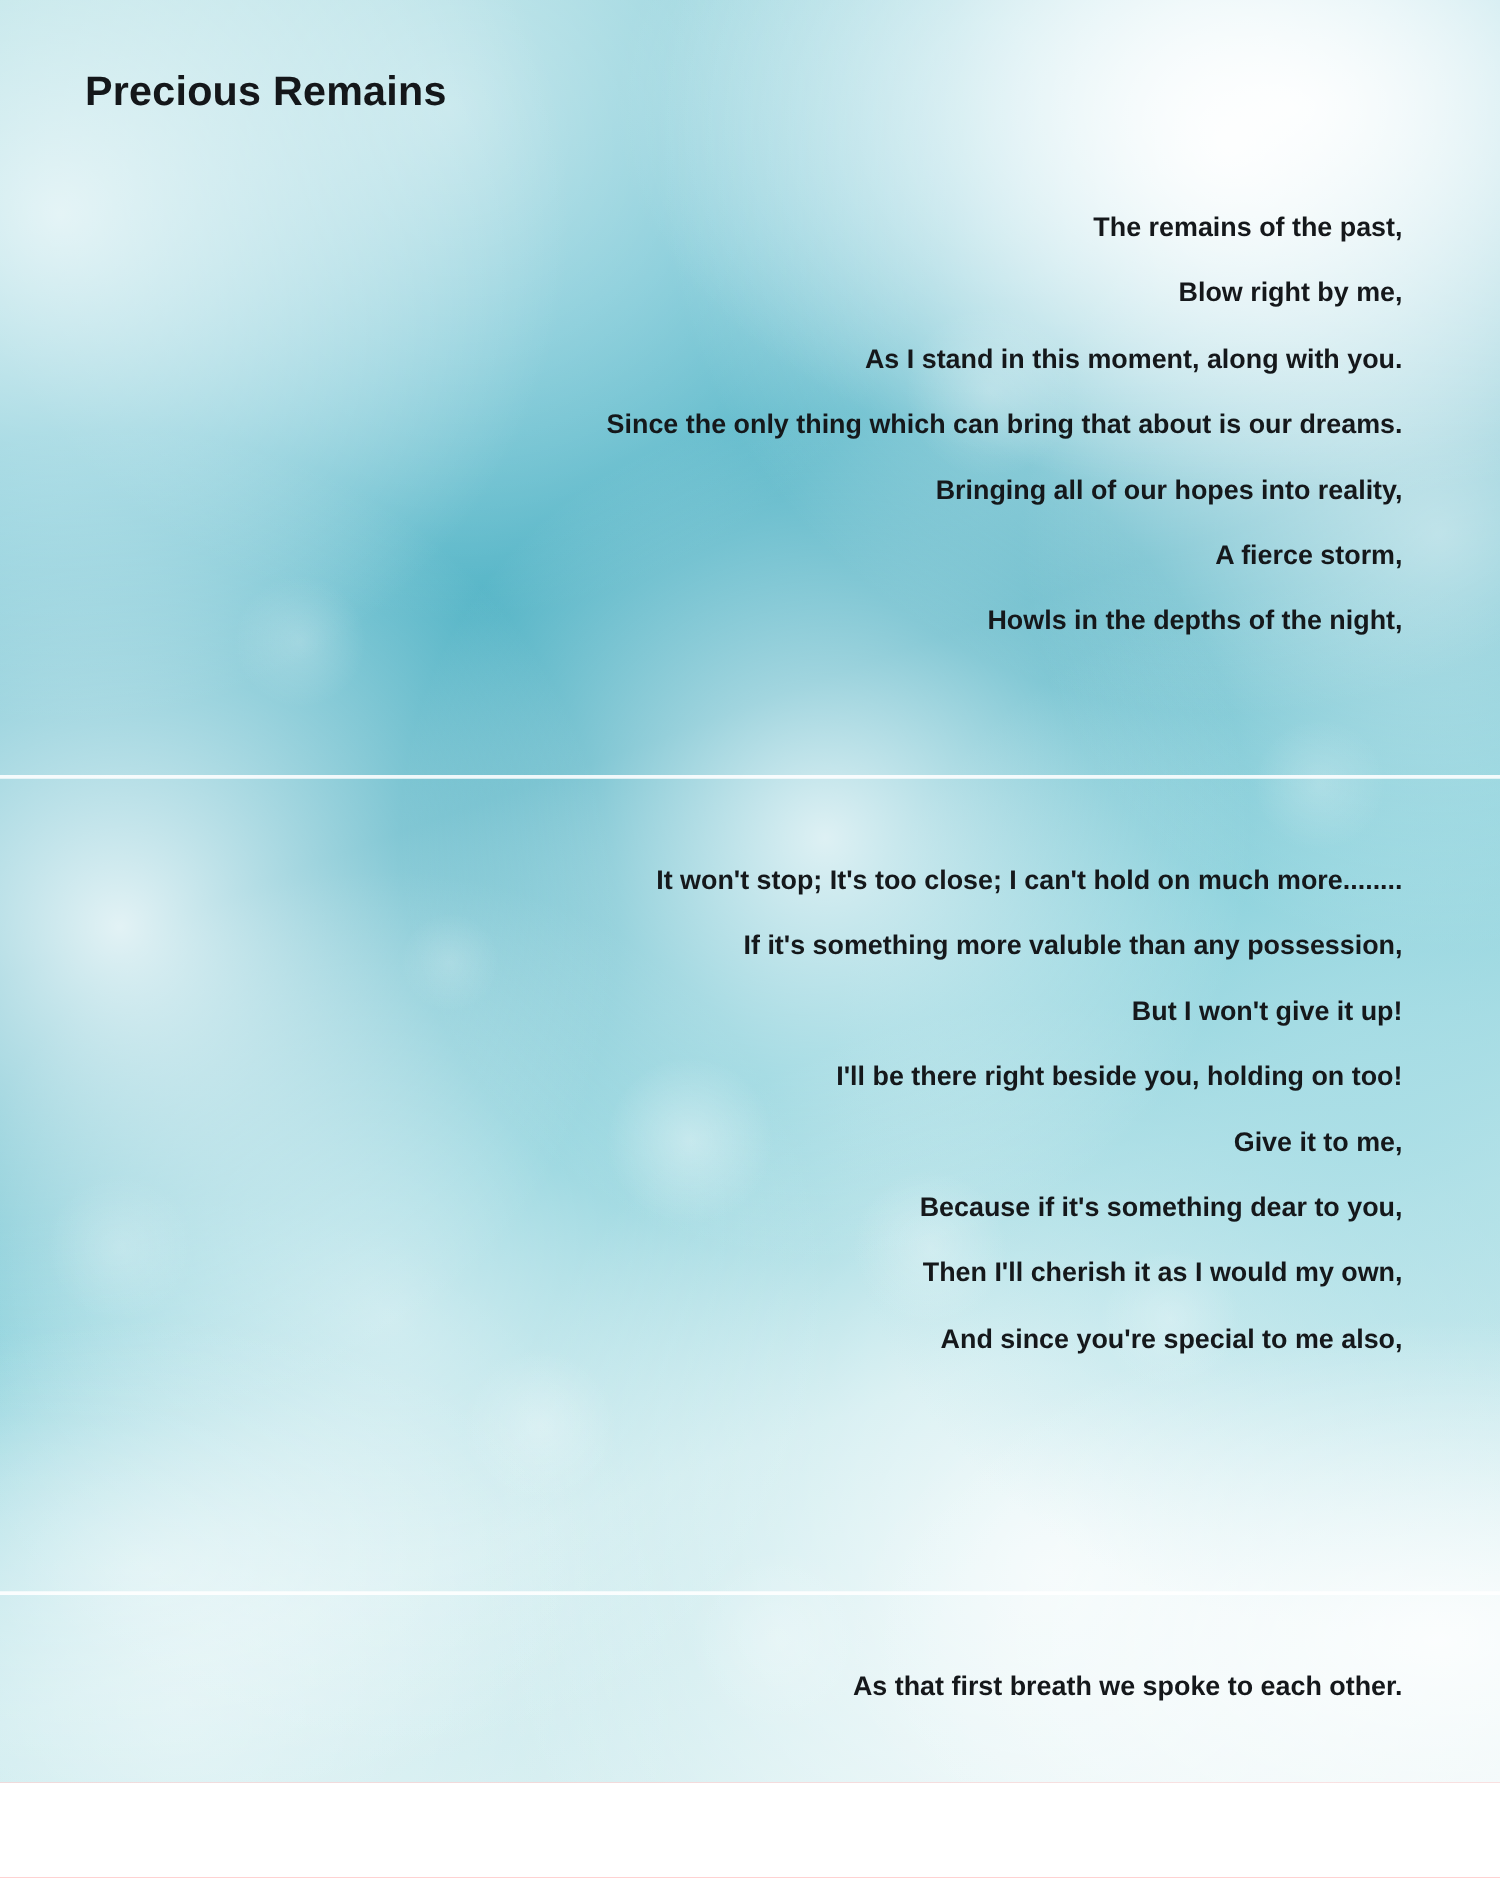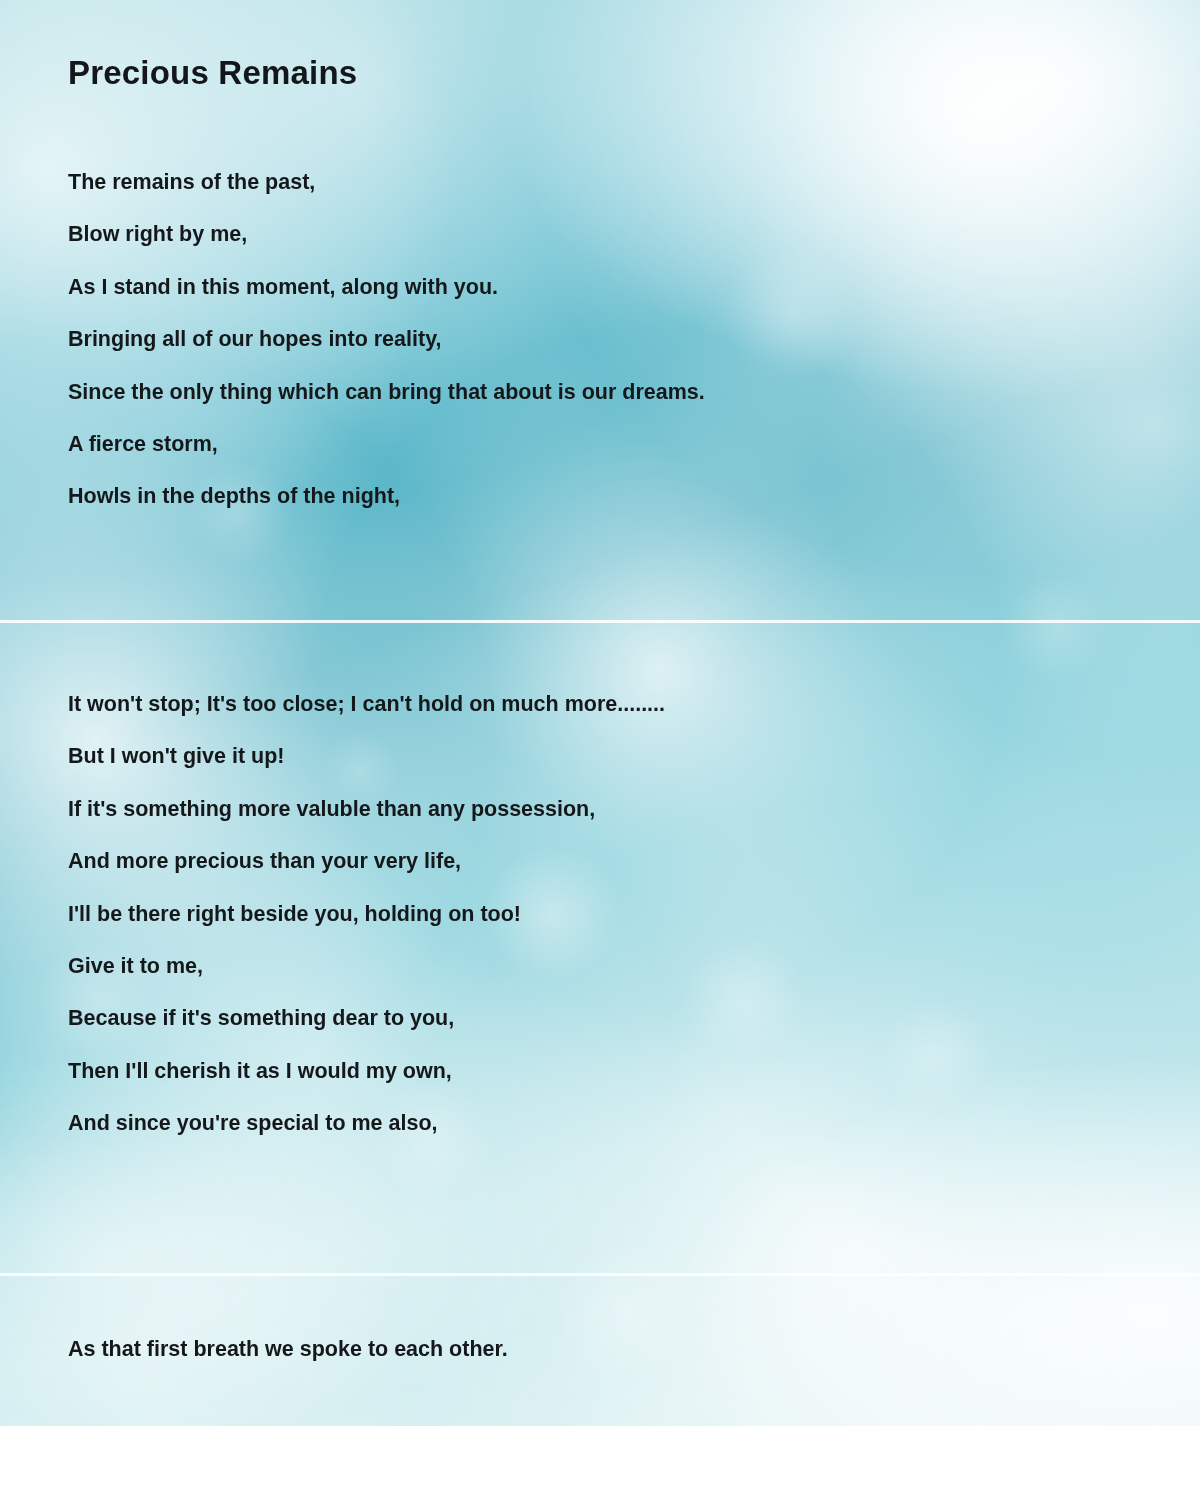--- a/index.html
+++ b/index.html
@@ -93,22 +93,23 @@
     top: 54px;
     margin: 0;
     font-size: 33px;
     font-weight: bold;
     color: #14171a;
     letter-spacing: 0.2px;
   }
 
   .stanza {
     position: absolute;
-    left: 68px;
+    left: 52px;
     width: 1070px;
+    text-align: right;
   }
   .stanza-1 { top: 156px; }
   .stanza-2 { top: 678px; }
   .stanza-3 { top: 1323px; }
 
   .poem-line {
     font-size: 21.5px;
     font-weight: bold;
     color: #15181b;
     line-height: 52.4px;
@@ -139,31 +140,30 @@
   <div class="seam seam-2"></div>
 
   <div class="content">
 
     <h1 class="poem-title">Precious Remains</h1>
 
     <div class="stanza stanza-1">
       <div class="poem-line">The remains of the past,</div>
       <div class="poem-line">Blow right by me,</div>
       <div class="poem-line">As I stand in this moment, along with you.</div>
+      <div class="poem-line">Since the only thing which can bring that about is our dreams.</div>
       <div class="poem-line">Bringing all of our hopes into reality,</div>
-      <div class="poem-line">Since the only thing which can bring that about is our dreams.</div>
       <div class="poem-line">A fierce storm,</div>
       <div class="poem-line">Howls in the depths of the night,</div>
     </div>
 
     <div class="stanza stanza-2">
       <div class="poem-line">It won't stop; It's too close; I can't hold on much more........</div>
+      <div class="poem-line">If it's something more valuble than any possession,</div>
       <div class="poem-line">But I won't give it up!</div>
-      <div class="poem-line">If it's something more valuble than any possession,</div>
-      <div class="poem-line">And more precious than your very life,</div>
       <div class="poem-line">I'll be there right beside you, holding on too!</div>
       <div class="poem-line">Give it to me,</div>
       <div class="poem-line">Because if it's something dear to you,</div>
       <div class="poem-line">Then I'll cherish it as I would my own,</div>
       <div class="poem-line">And since you're special to me also,</div>
     </div>
 
     <div class="stanza stanza-3">
       <div class="poem-line">As that first breath we spoke to each other.</div>
     </div>

